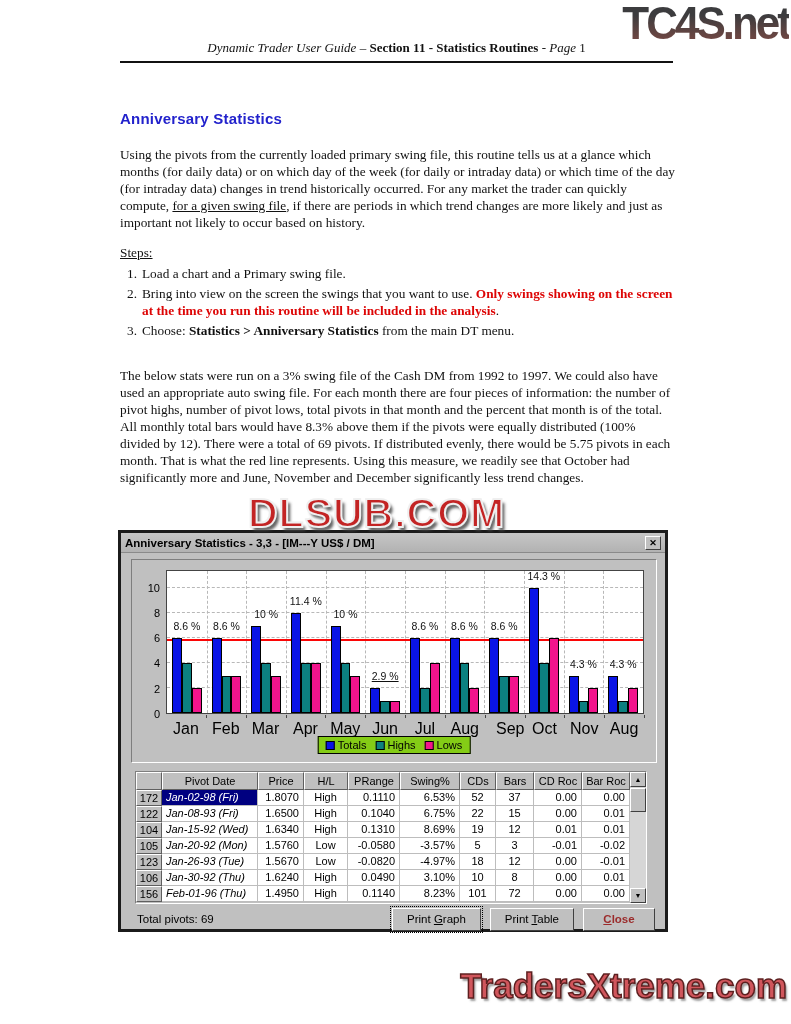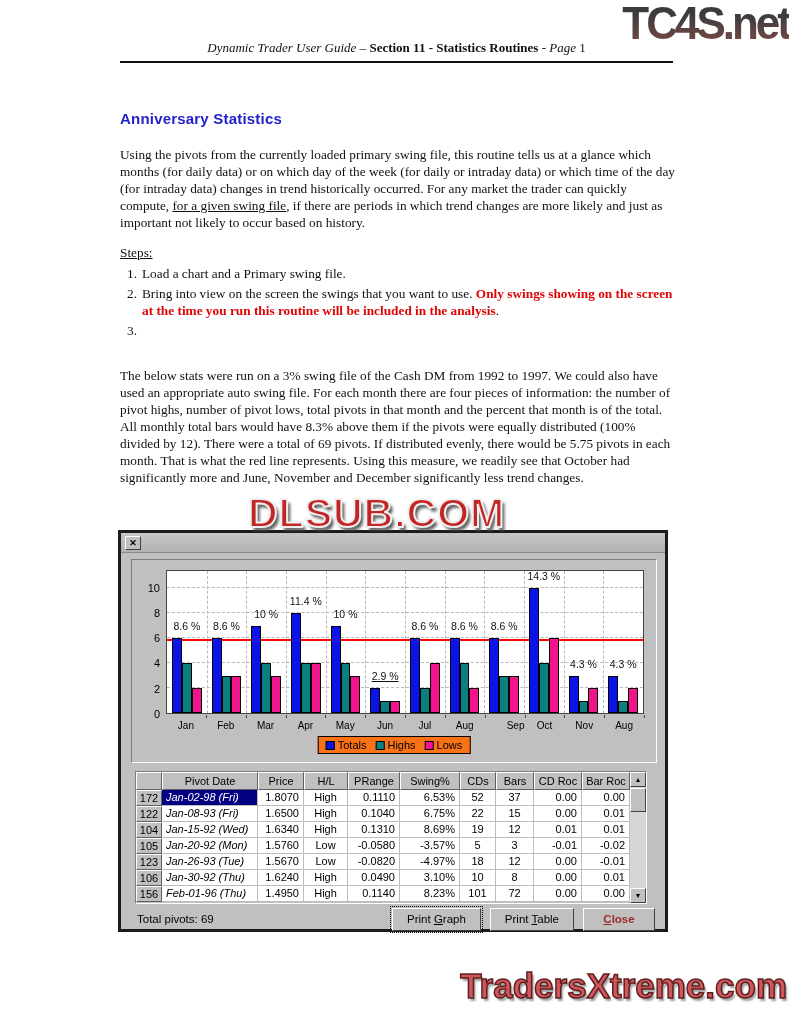--- a/index.html
+++ b/index.html
@@ -83,25 +83,25 @@
     background:#fff; border:1px solid #444; overflow:visible;
   }
   .hgrid { position:absolute; left:0; right:0; height:0; border-top:1px dashed #b8b8b8; z-index:0; }
   .vgrid { position:absolute; top:0; bottom:0; width:0; border-left:1px dashed #b8b8b8; z-index:0; }
   .refline { position:absolute; left:0; right:0; height:2px; z-index:1; }
   .bar { position:absolute; bottom:0; border:1px solid #000; z-index:2; }
   .pct { position:absolute; transform:translateX(-50%); z-index:3; font-size:10.5px; white-space:nowrap; color:#111; }
   .yaxis { position:absolute; top:10px; left:8px; width:22px; height:144px; }
   .ytick { position:absolute; right:2px; transform:translateY(50%); font-size:11px; }
   .xaxis { position:absolute; top:158px; left:34px; width:478px; height:14px; }
-  .xlab { position:absolute; top:2px; text-align:center; font-size:10px; }
+  .xlab { position:absolute; top:2px; text-align:center; font-size:16px; }
   .xtick { position:absolute; top:-3px; width:0; height:3px; border-left:1px solid #444; }
   .legend {
     position:absolute; top:176px; left:50%; transform:translateX(-50%);
-    background:#f97316; border:1px solid #000; padding:2px 7px;
+    background:#84cc16; border:1px solid #000; padding:2px 7px;
     display:inline-flex; gap:9px; align-items:center; white-space:nowrap;
   }
   .legitem { display:inline-flex; align-items:center; gap:3px; font-size:11px; }
   .sw { width:9px; height:9px; border:1px solid #000; display:inline-block; }
 
   
   .tablewrap { position:absolute; top:238px; left:14px; width:512px; height:133px; background:#c0c0c0; display:flex; }
   .grid { display:grid; grid-template-columns:26px 96px 46px 44px 52px 60px 36px 38px 48px 48px; align-content:start; }
   .hcell, .rnum {
     background:#c0c0c0; text-align:center; font-size:11px; height:18px; line-height:16px;
@@ -160,29 +160,31 @@
   <div class="step">
     <span class="n">1.</span>
     <div>Load a chart and a Primary swing file.</div>
   </div>
   <div class="step">
     <span class="n">2.</span>
     <div><span>Bring into view on the screen the swings that you want to use. </span><span class="red">Only swings showing on the screen at the time you run this routine will be included in the analysis</span><span>.</span></div>
   </div>
   <div class="step">
     <span class="n">3.</span>
+    <div><span>Choose: </span><span class="bd">Statistics &gt; Anniversary Statistics</span><span> from the main DT menu.</span></div>
   </div>
 </div>
 
 <p class="para" id="para2">The below stats were run on a 3% swing file of the Cash DM from 1992 to 1997. We could also have used an appropriate auto swing file. For each month there are four pieces of information: the number of pivot highs, number of pivot lows, total pivots in that month and the percent that month is of the total. All monthly total bars would have 8.3% above them if the pivots were equally distributed (100% divided by 12). There were a total of 69 pivots. If distributed evenly, there would be 5.75 pivots in each month. That is what the red line represents. Using this measure, we readily see that October had significantly more and June, November and December significantly less trend changes.</p>
 
 <div class="watermark">DLSUB.COM</div>
 
 <div class="appwin">
   <div class="titlebar">
+    <span class="title">Anniversary Statistics - 3,3 - [IM---Y US$ / DM]</span>
     <span class="xbtn">✕</span>
   </div>
 
   <div class="chart-panel sunken">
     <div class="yaxis">
         <div class="ytick" style="bottom: 0%;">0</div>
         <div class="ytick" style="bottom: 17.5439%;">2</div>
         <div class="ytick" style="bottom: 35.0877%;">4</div>
         <div class="ytick" style="bottom: 52.6316%;">6</div>
         <div class="ytick" style="bottom: 70.1754%;">8</div>

